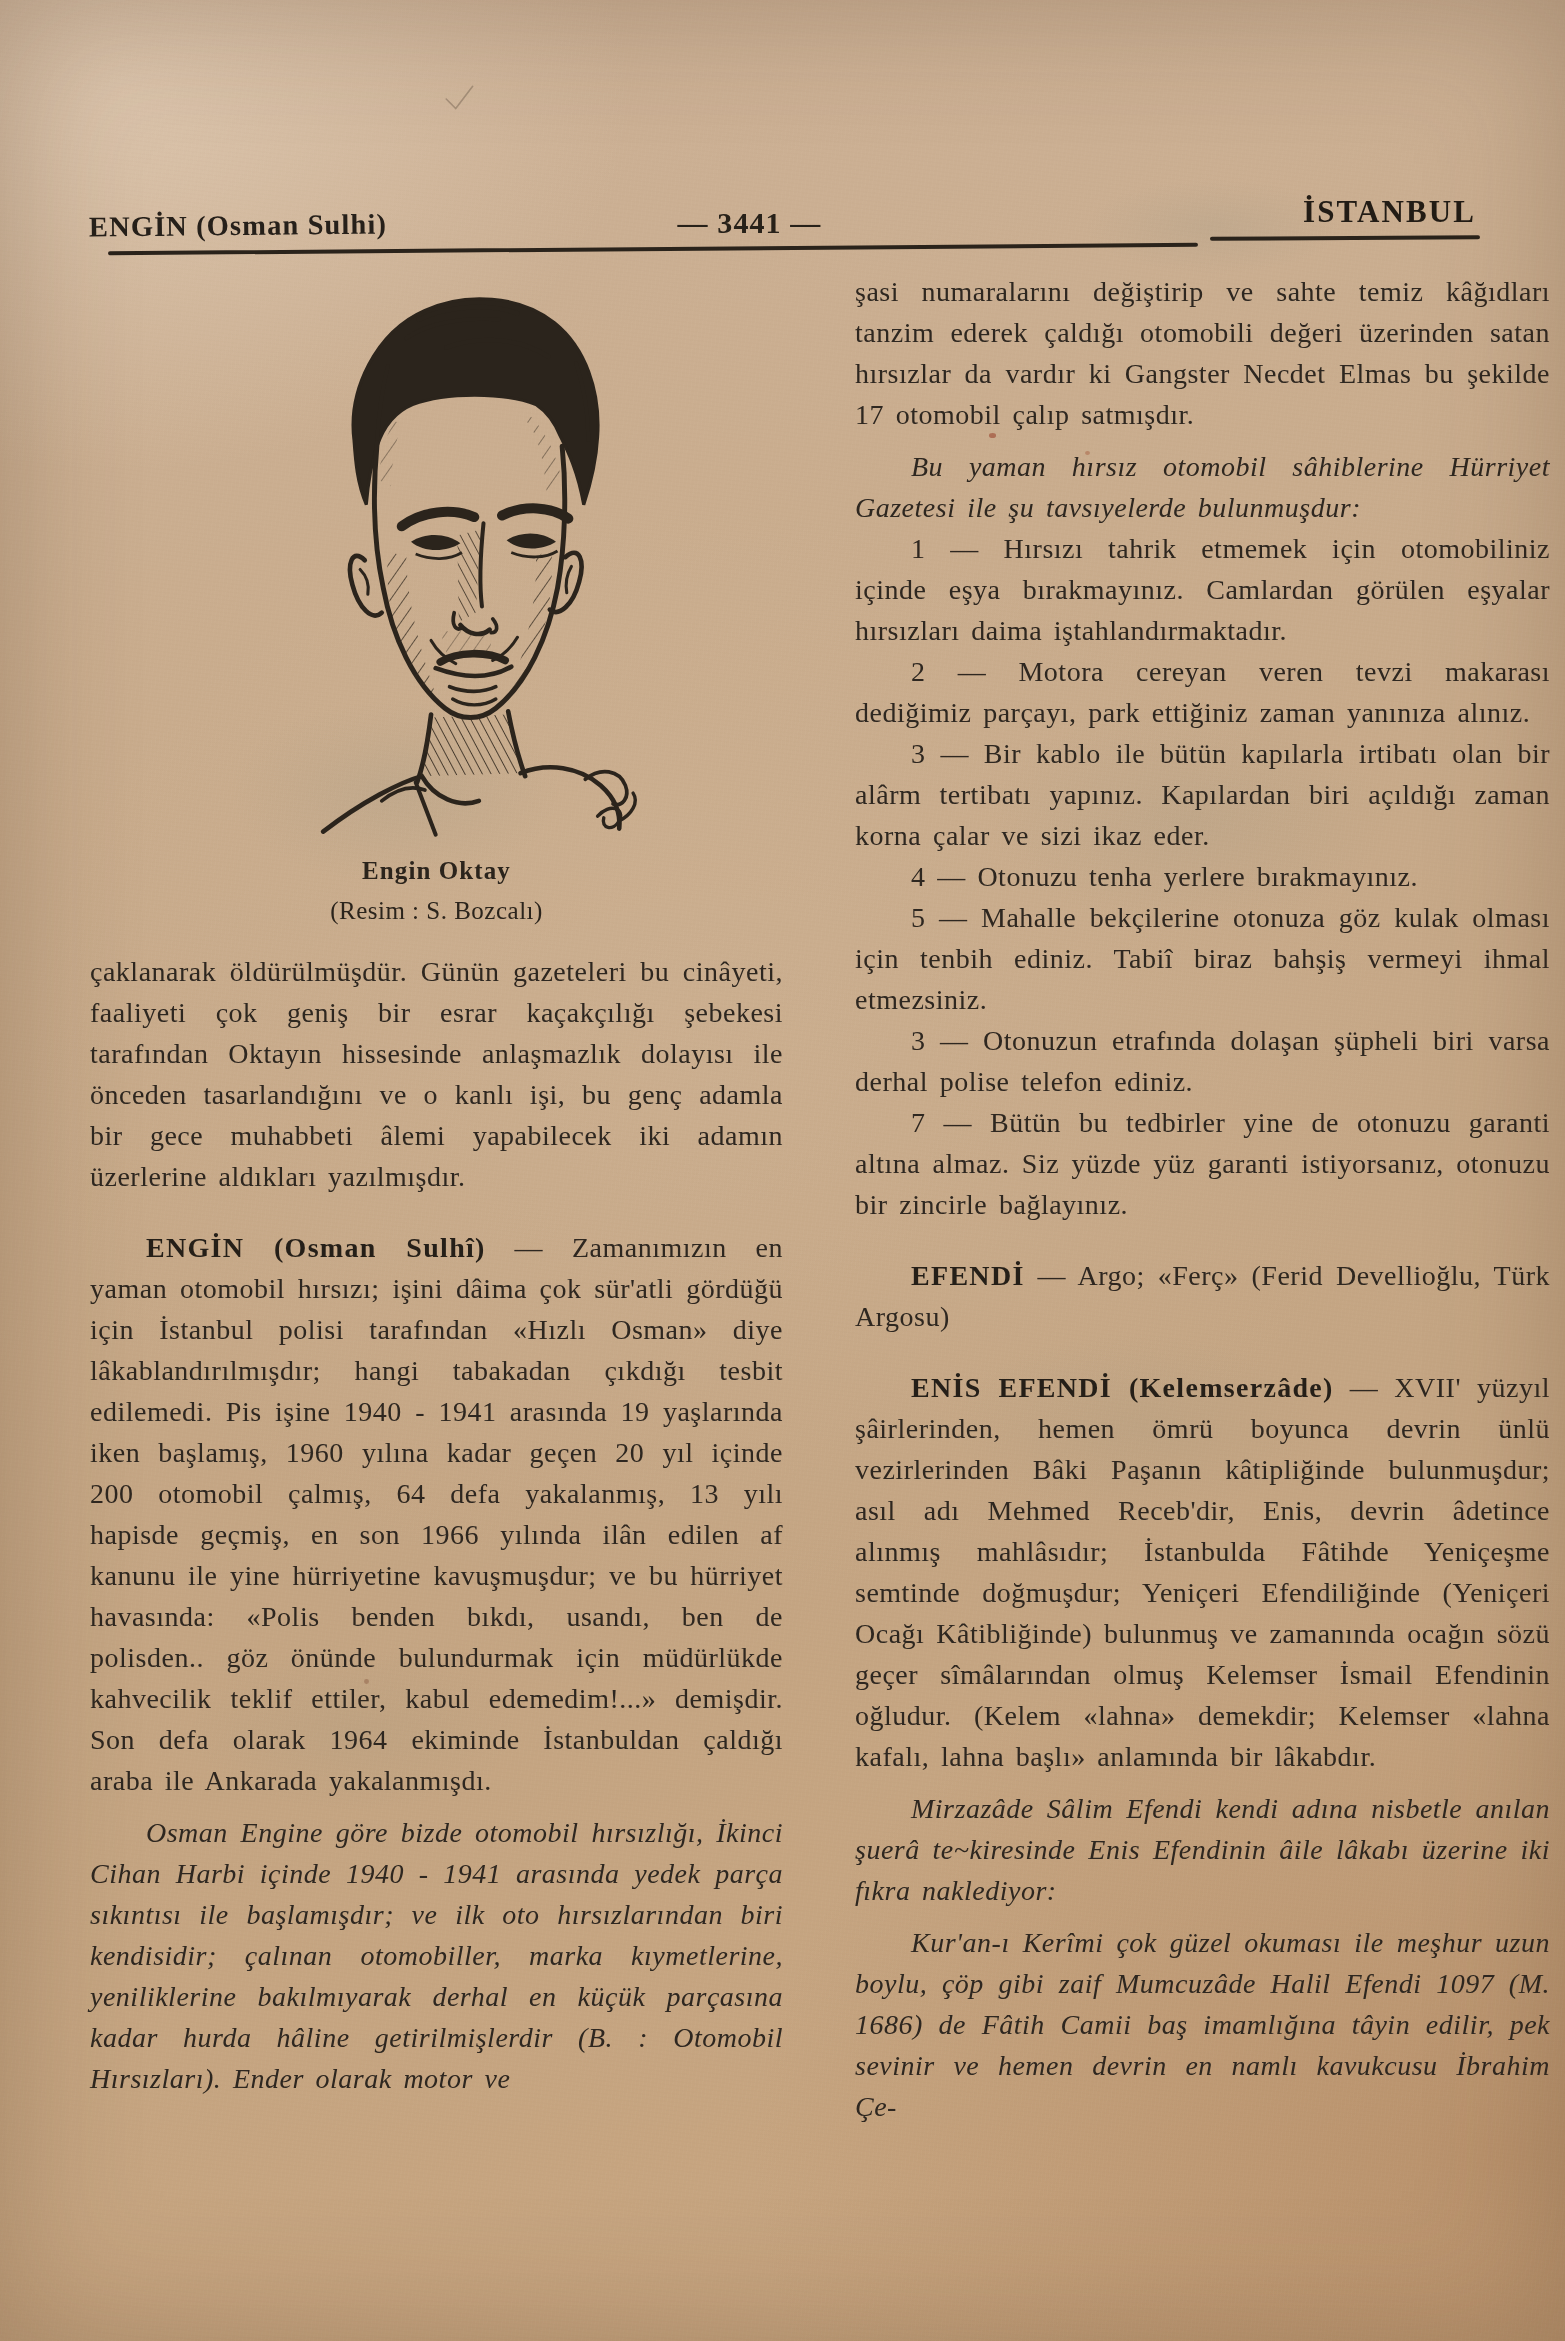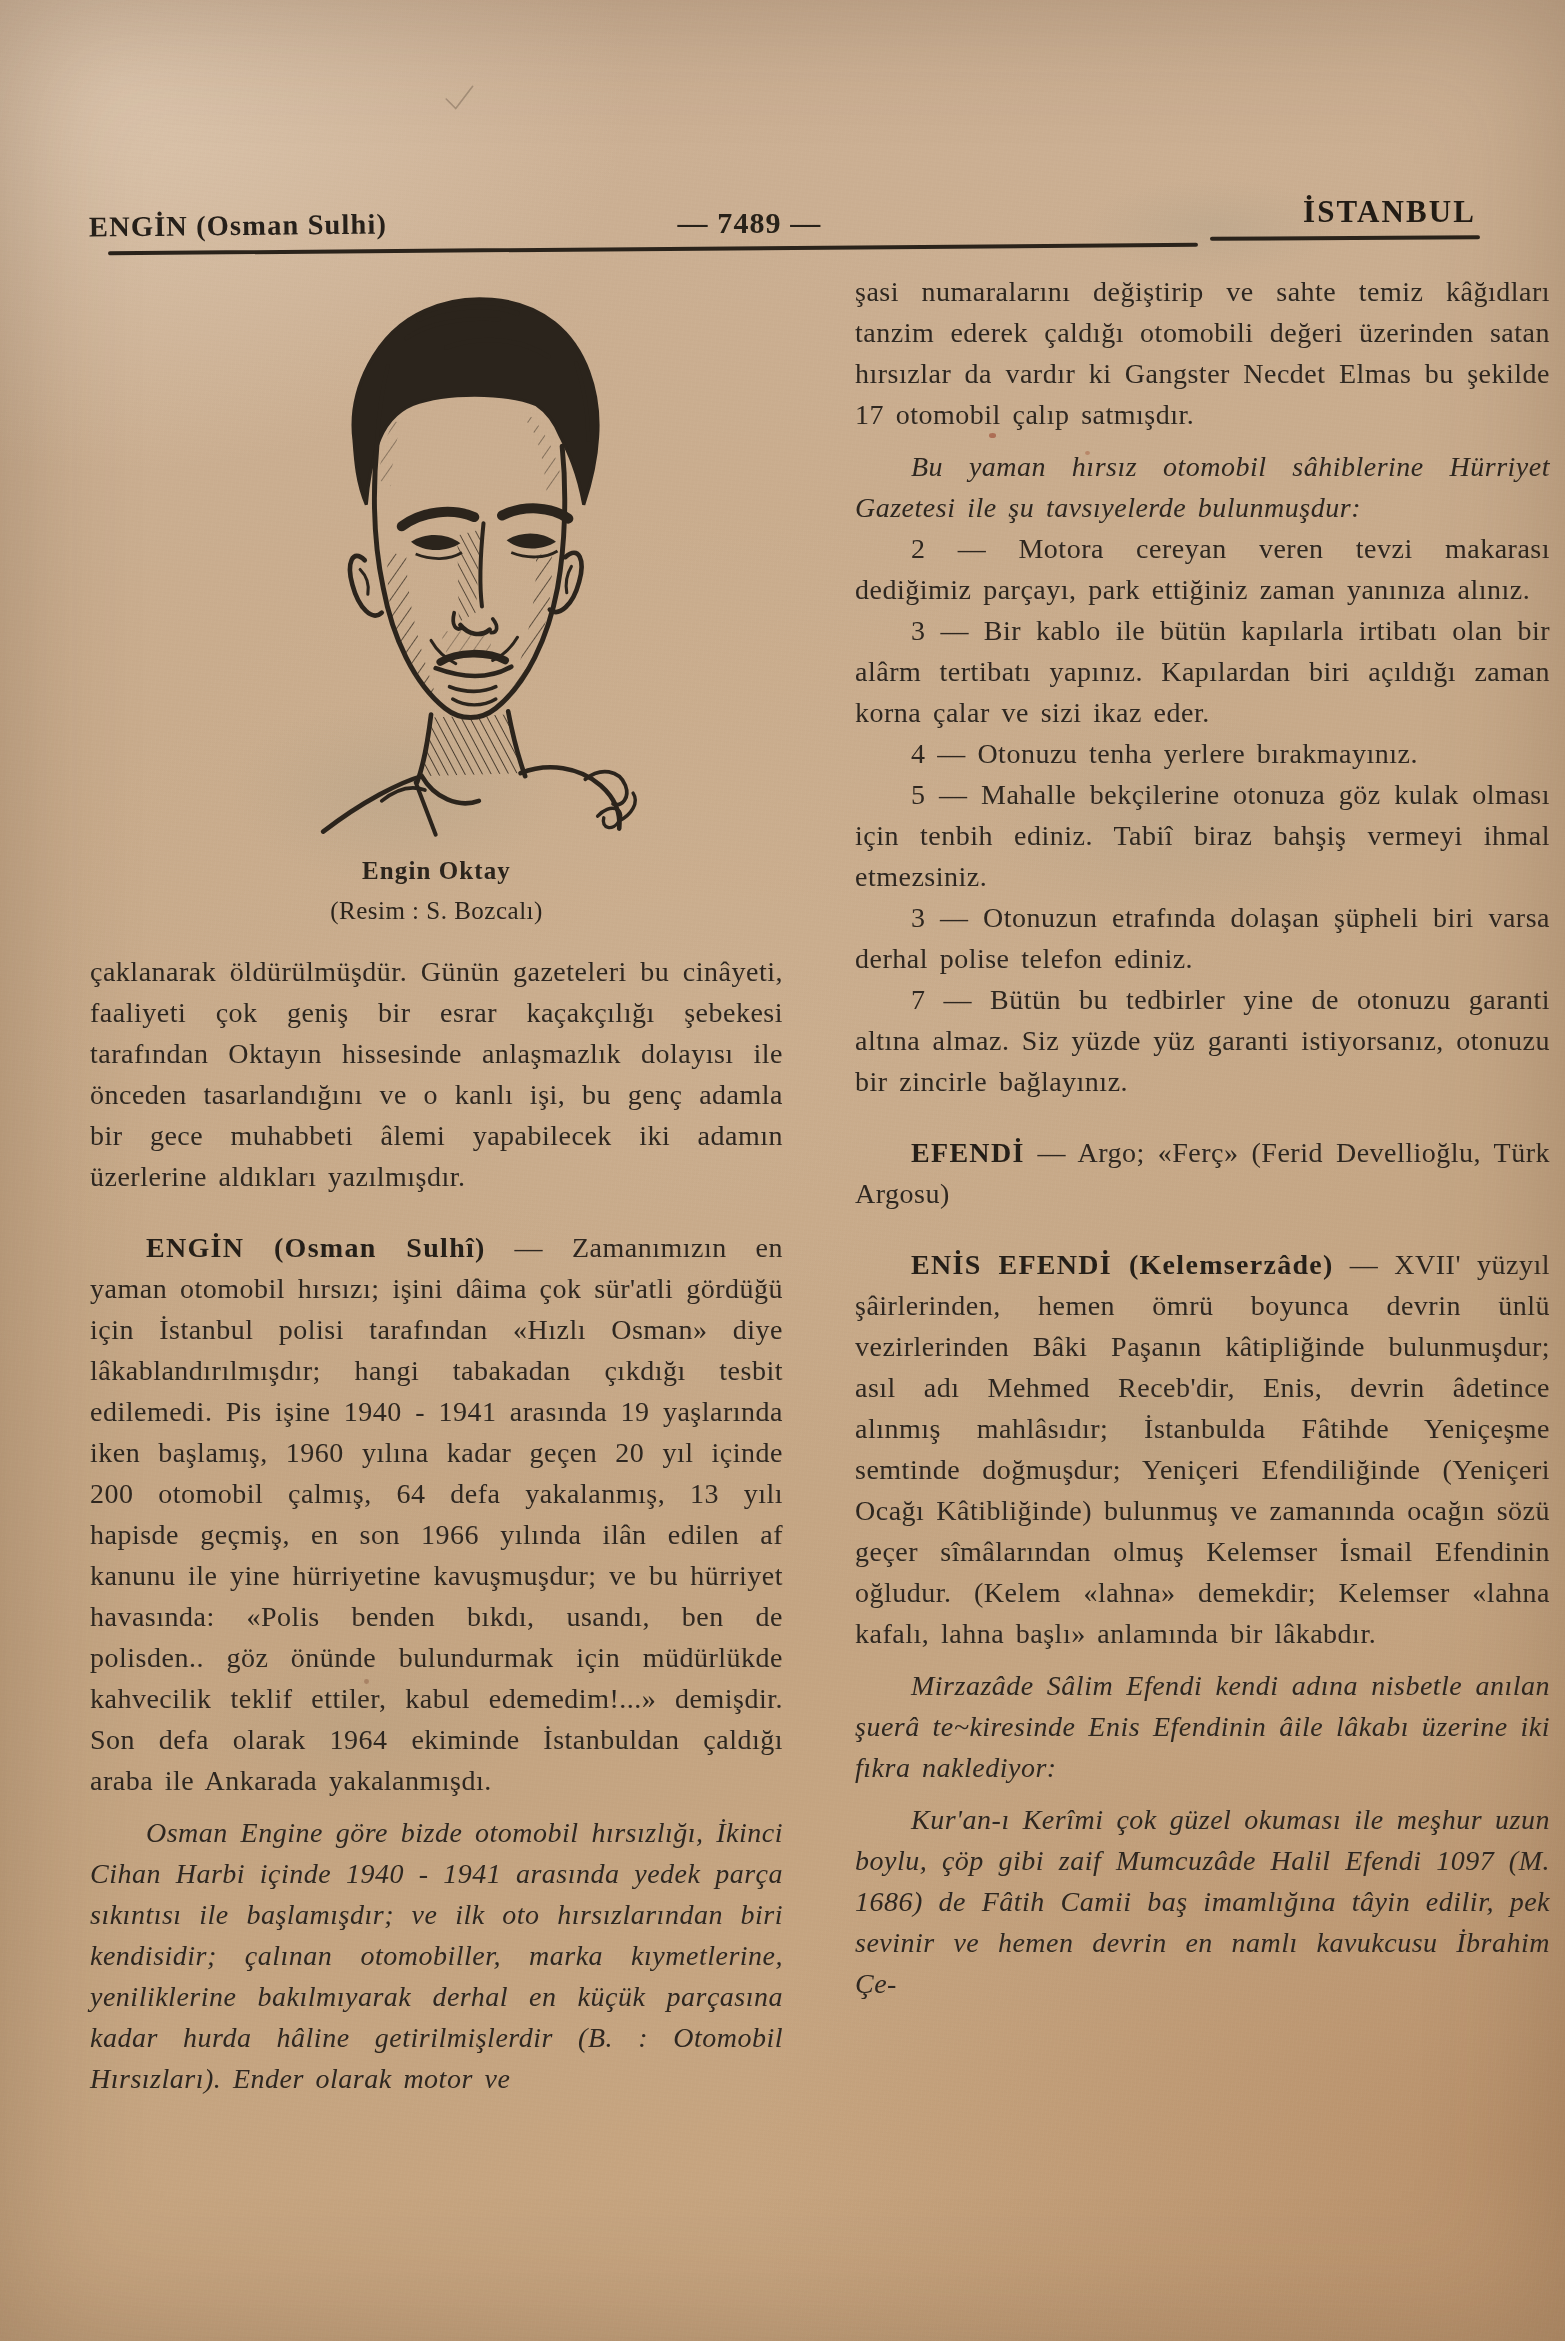--- a/index.html
+++ b/index.html
@@ -67,21 +67,21 @@
 <div class="ghost-blob g1"></div>
 <div class="ghost-blob g2"></div>
 <div class="ghost-blob g3"></div>
 <div class="ghost-blob g4"></div>
 <div class="ghost-blob g5"></div>
 <div class="speck s1"></div>
 <div class="speck s2"></div>
 <div class="speck s3"></div>
 
 <div class="hdr hdr-entry">ENGİN (Osman Sulhi)</div>
-<div class="hdr hdr-page">— 7489 —</div>
+<div class="hdr hdr-page">— 3441 —</div>
 <div class="hdr hdr-title">İSTANBUL</div>
 <div class="rule rule-left"></div>
 <div class="rule rule-right"></div>
 
 <svg class="stray" viewBox="0 0 70 60">
   <path d="M8,30 L26,48 L58,6" fill="none" stroke="#4a3e30" stroke-width="3" stroke-linecap="round" opacity="0.5"></path>
 </svg>
 
 <div class="portrait">
   <svg viewBox="0 0 300 380" preserveAspectRatio="xMidYMid meet">
@@ -158,20 +158,21 @@
 
 <div class="col col-left">
   <p><span>çaklanarak öldürülmüşdür. Günün gazeteleri bu cinâyeti, faaliyeti çok geniş bir esrar kaçakçılığı şebekesi tarafından Oktayın hissesinde anlaşmazlık dolayısı ile önceden tasarlandığını ve o kanlı işi, bu genç adamla bir gece muhabbeti âlemi yapabilecek iki adamın üzerlerine aldıkları yazılmışdır.</span></p>
   <p class="entry indent"><b class="lead">ENGİN (Osman Sulhî)</b> <span>— Zamanımızın en yaman otomobil hırsızı; işini dâima çok sür'atli gördüğü için İstanbul polisi tarafından «Hızlı Osman» diye lâkablandırılmışdır; hangi tabakadan çıkdığı tesbit edilemedi. Pis işine 1940 - 1941 arasında 19 yaşlarında iken başlamış, 1960 yılına kadar geçen 20 yıl içinde 200 otomobil çalmış, 64 defa yakalanmış, 13 yılı hapisde geçmiş, en son 1966 yılında ilân edilen af kanunu ile yine hürriyetine kavuşmuşdur; ve bu hürriyet havasında: «Polis benden bıkdı, usandı, ben de polisden.. göz önünde bulundurmak için müdürlükde kahvecilik teklif ettiler, kabul edemedim!...» demişdir. Son defa olarak 1964 ekiminde İstanbuldan çaldığı araba ile Ankarada yakalanmışdı.</span></p>
   <p class="indent parabreak"><span>Osman Engine göre bizde otomobil hırsızlığı, İkinci Cihan Harbi içinde 1940 - 1941 arasında yedek parça sıkıntısı ile başlamışdır; ve ilk oto hırsızlarından biri kendisidir; çalınan otomobiller, marka kıymetlerine, yeniliklerine bakılmıyarak derhal en küçük parçasına kadar hurda hâline getirilmişlerdir (B. : Otomobil Hırsızları). Ender olarak motor ve</span></p>
 </div>
 
 <div class="col col-right">
   <p><span>şasi numaralarını değiştirip ve sahte temiz kâğıdları tanzim ederek çaldığı otomobili değeri üzerinden satan hırsızlar da vardır ki Gangster Necdet Elmas bu şekilde 17 otomobil çalıp satmışdır.</span></p>
   <p class="indent parabreak"><span>Bu yaman hırsız otomobil sâhiblerine Hürriyet Gazetesi ile şu tavsıyelerde bulunmuşdur:</span></p>
+  <p class="indent"><span>1 — Hırsızı tahrik etmemek için otomobiliniz içinde eşya bırakmayınız. Camlardan görülen eşyalar hırsızları daima iştahlandırmaktadır.</span></p>
   <p class="indent"><span>2 — Motora cereyan veren tevzi makarası dediğimiz parçayı, park ettiğiniz zaman yanınıza alınız.</span></p>
   <p class="indent"><span>3 — Bir kablo ile bütün kapılarla irtibatı olan bir alârm tertibatı yapınız. Kapılardan biri açıldığı zaman korna çalar ve sizi ikaz eder.</span></p>
   <p class="indent"><span>4 — Otonuzu tenha yerlere bırakmayınız.</span></p>
   <p class="indent"><span>5 — Mahalle bekçilerine otonuza göz kulak olması için tenbih ediniz. Tabiî biraz bahşiş vermeyi ihmal etmezsiniz.</span></p>
   <p class="indent"><span>3 — Otonuzun etrafında dolaşan şüpheli biri varsa derhal polise telefon ediniz.</span></p>
   <p class="indent"><span>7 — Bütün bu tedbirler yine de otonuzu garanti altına almaz. Siz yüzde yüz garanti istiyorsanız, otonuzu bir zincirle bağlayınız.</span></p>
   <p class="entry indent"><b class="lead">EFENDİ</b> <span>— Argo; «Ferç» (Ferid Devellioğlu, Türk Argosu)</span></p>
   <p class="entry indent"><b class="lead">ENİS EFENDİ (Kelemserzâde)</b> <span>— XVII' yüzyıl şâirlerinden, hemen ömrü boyunca devrin ünlü vezirlerinden Bâki Paşanın kâtipliğinde bulunmuşdur; asıl adı Mehmed Receb'dir, Enis, devrin âdetince alınmış mahlâsıdır; İstanbulda Fâtihde Yeniçeşme semtinde doğmuşdur; Yeniçeri Efendiliğinde (Yeniçeri Ocağı Kâtibliğinde) bulunmuş ve zamanında ocağın sözü geçer sîmâlarından olmuş Kelemser İsmail Efendinin oğludur. (Kelem «lahna» demekdir; Kelemser «lahna kafalı, lahna başlı» anlamında bir lâkabdır.</span></p>
   <p class="indent parabreak"><span>Mirzazâde Sâlim Efendi kendi adına nisbetle anılan şuerâ te~kiresinde Enis Efendinin âile lâkabı üzerine iki fıkra naklediyor:</span></p>
   <p class="indent parabreak"><span>Kur'an-ı Kerîmi çok güzel okuması ile meşhur uzun boylu, çöp gibi zaif Mumcuzâde Halil Efendi 1097 (M. 1686) de Fâtih Camii baş imamlığına tâyin edilir, pek sevinir ve hemen devrin en namlı kavukcusu İbrahim Çe-</span></p>

